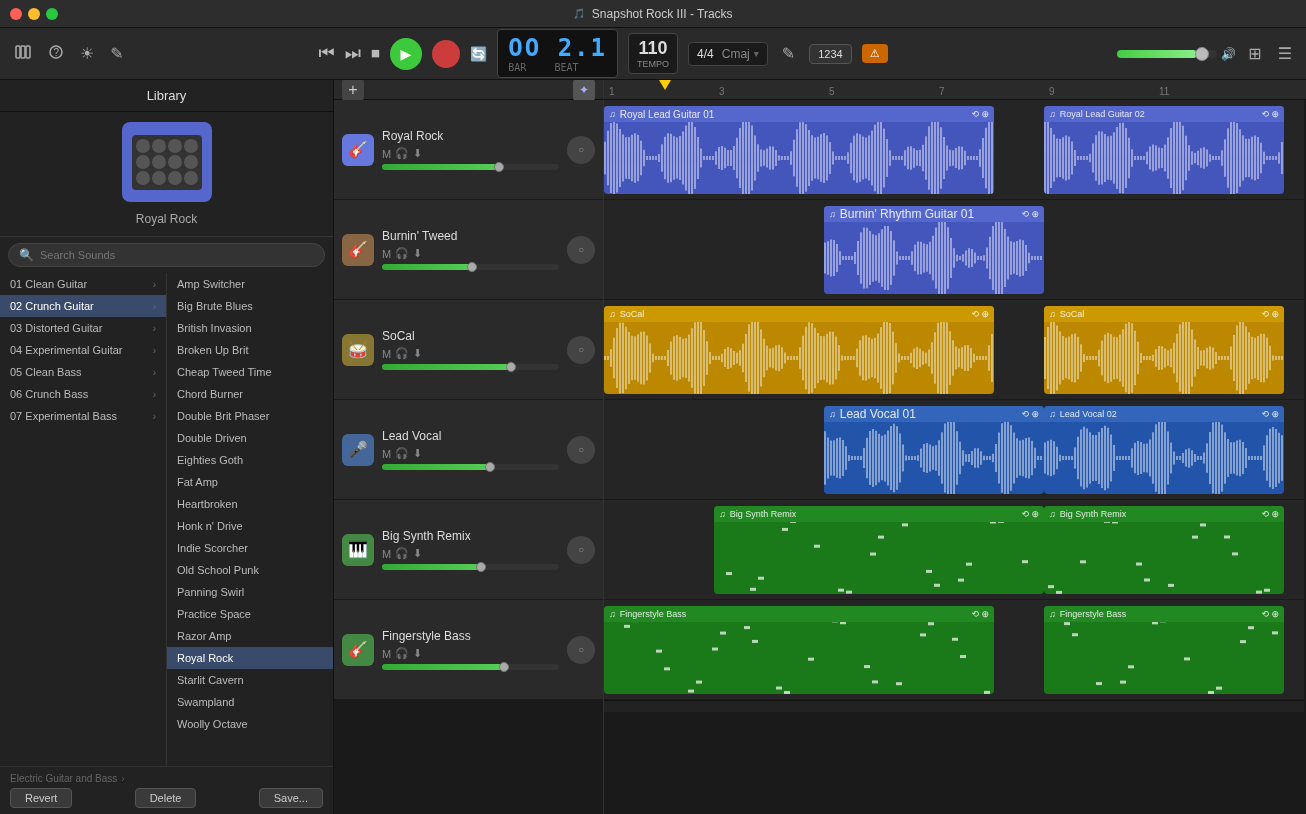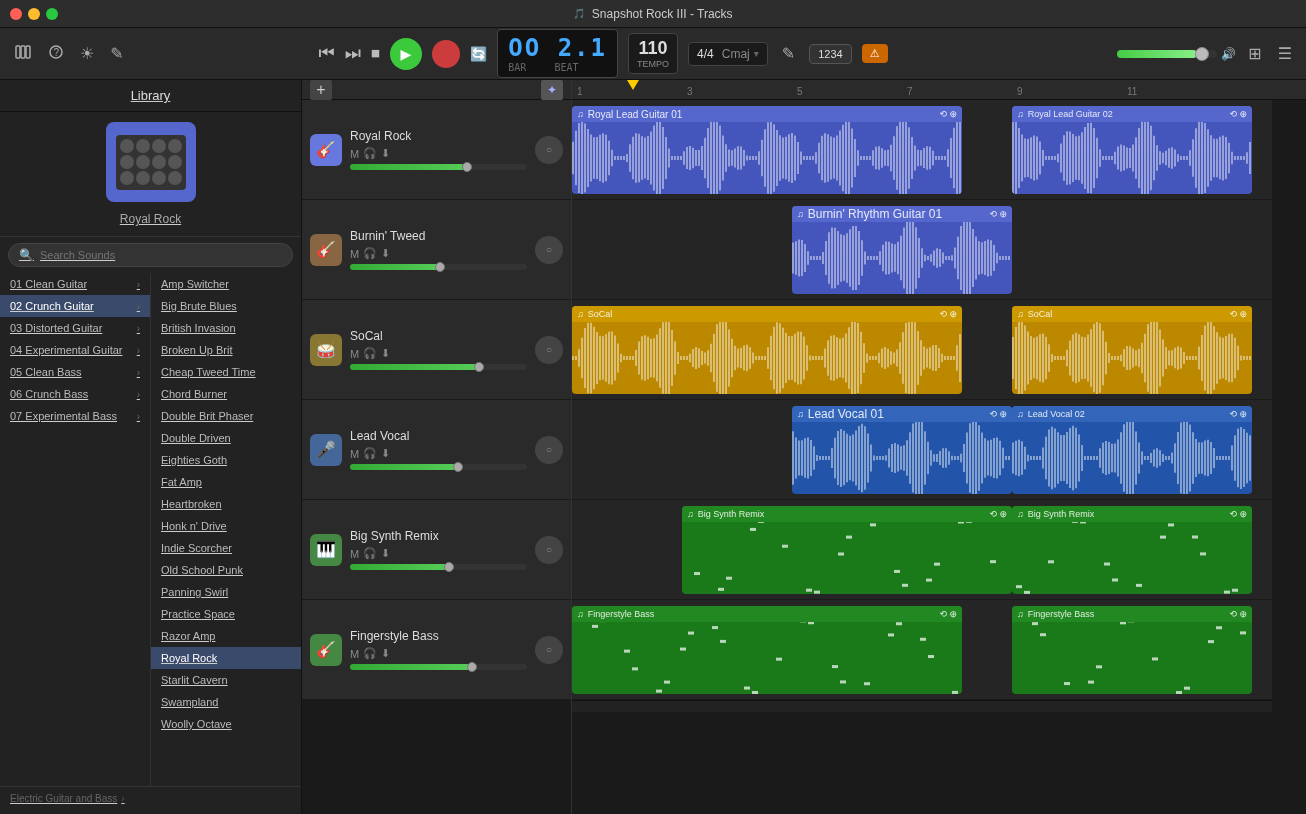--- a/index.html
+++ b/index.html
@@ -196,27 +196,26 @@
     }
 
     
     .main-layout {
       display: flex;
       height: calc(814px - 28px - 52px);
     }
 
     
     .sidebar {
-      width: 302px;
+      width: 334px;
       background: #222;
       display: flex;
       flex-direction: column;
       border-right: 1px solid #111;
       flex-shrink: 0;
-      text-decoration: underline;
     }
     .library-header {
       text-align: center;
       padding: 8px;
       font-size: 13px;
       color: #ddd;
       border-bottom: 1px solid #111;
     }
     .library-art {
       display: flex;
@@ -720,20 +719,25 @@
           <div class="list-item">
             <span>Woolly Octave</span>
           </div>
         </div>
     </div>
 
     <div class="library-footer">
       <div class="footer-path">
         <span>Electric Guitar and Bass</span>
         <span style="color:#555">›</span>
+      </div>
+      <div class="footer-btns">
+        <button class="footer-btn">Revert</button>
+        <button class="footer-btn">Delete</button>
+        <button class="footer-btn">Save...</button>
       </div>
     </div>
   </div>
 
   <div class="tracks-container">
 
     <div style="height:20px;background:#2a2a2a;display:flex;border-bottom:1px solid #111;">
       <div style="width:270px;flex-shrink:0;display:flex;align-items:center;padding:0 8px;gap:6px;border-right:1px solid #333;">
         <button class="add-track-btn">+</button>
         <div style="flex:1"></div>

